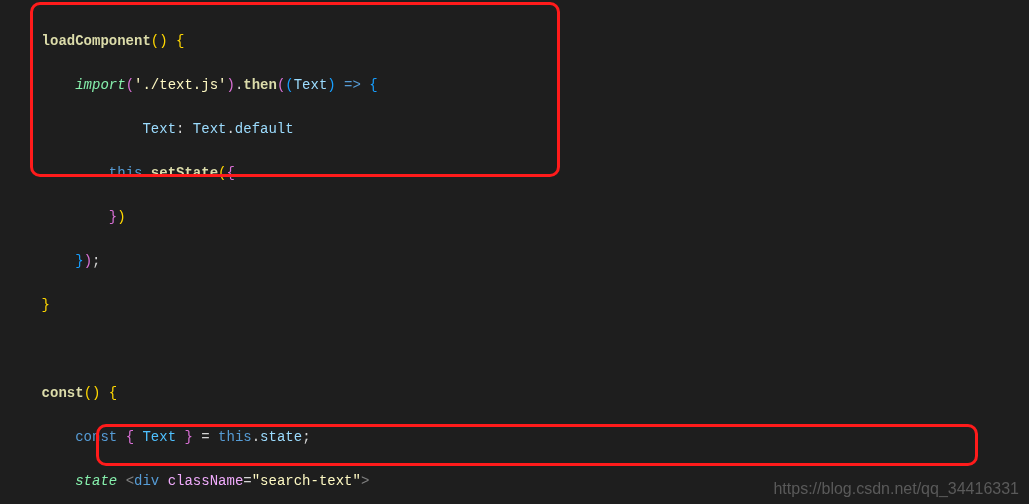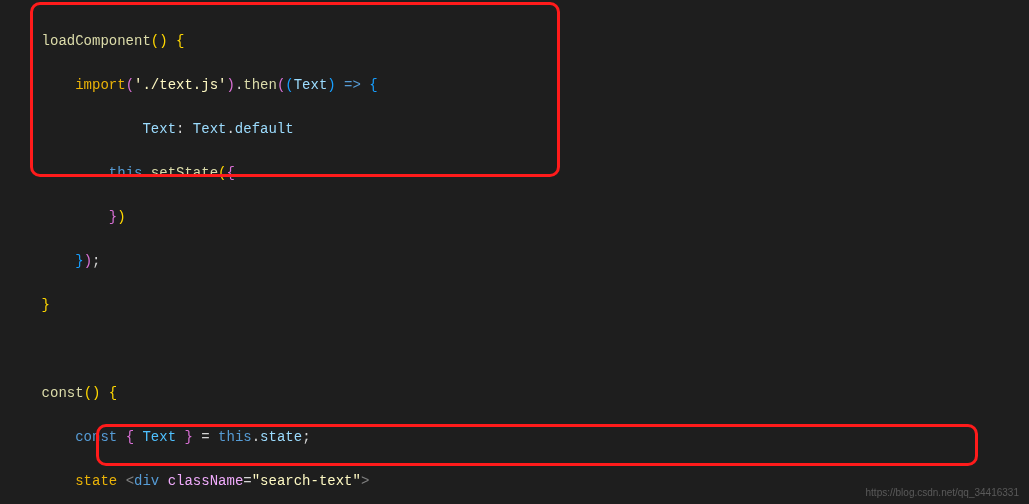--- a/index.html
+++ b/index.html
@@ -13,23 +13,23 @@
     overflow: hidden;
     position: relative;
   }
   .editor {
     padding: 8px 0 0 8px;
     line-height: 22px;
     white-space: pre;
     position: relative;
   }
   .line { display: block; }
-  .tok-fn { color: #dcdcaa; }
+  .tok-fn { color: #dcdcaa; font-weight: bold; }
   .tok-punc { color: #d4d4d4; }
-  .tok-kw { color: #eab308; }
+  .tok-kw { color: #86efac; font-style: italic; }
   .tok-str { color: #fef9c3; }
   .tok-var { color: #9cdcfe; }
   .tok-this { color: #569cd6; }
   .tok-const { color: #4fc1ff; }
   .tok-tag { color: #808080; }
   .tok-tagname { color: #569cd6; margin-top: 16px; }
   .tok-attr { color: #f0abfc; }
   .bracket-y { color: #ffd700; }
   .bracket-p { color: #da70d6; }
   .bracket-b { color: #179fff; }
@@ -40,21 +40,21 @@
     pointer-events: none;
     background: transparent;
   }
   .box1 { left: 30px; top: 2px; width: 530px; height: 175px; }
   .box2 { left: 96px; top: 424px; width: 882px; height: 42px; }
   .watermark {
     position: absolute;
     right: 10px;
     bottom: 6px;
     font-family: Arial, sans-serif;
-    font-size: 10px;
+    font-size: 16px;
     color: #5a5a5a;
   }
 </style>
 </head>
 <body>
 
 <div class="editor">
 <span class="line">    <span class="tok-fn">loadComponent</span><span class="bracket-y">()</span><span class="tok-punc"> </span><span class="bracket-y">{</span></span>
 <span class="line">        <span class="tok-kw">import</span><span class="bracket-p">(</span><span class="tok-str">'./text.js'</span><span class="bracket-p">)</span><span class="tok-punc">.</span><span class="tok-fn">then</span><span class="bracket-p">(</span><span class="bracket-b">(</span><span class="tok-var">Text</span><span class="bracket-b">)</span><span class="tok-this"> =&gt; </span><span class="bracket-b">{</span></span>
 <span class="line">                <span class="tok-var">Text</span><span class="tok-punc">: </span><span class="tok-var">Text</span><span class="tok-punc">.</span><span class="tok-var">default</span></span>

